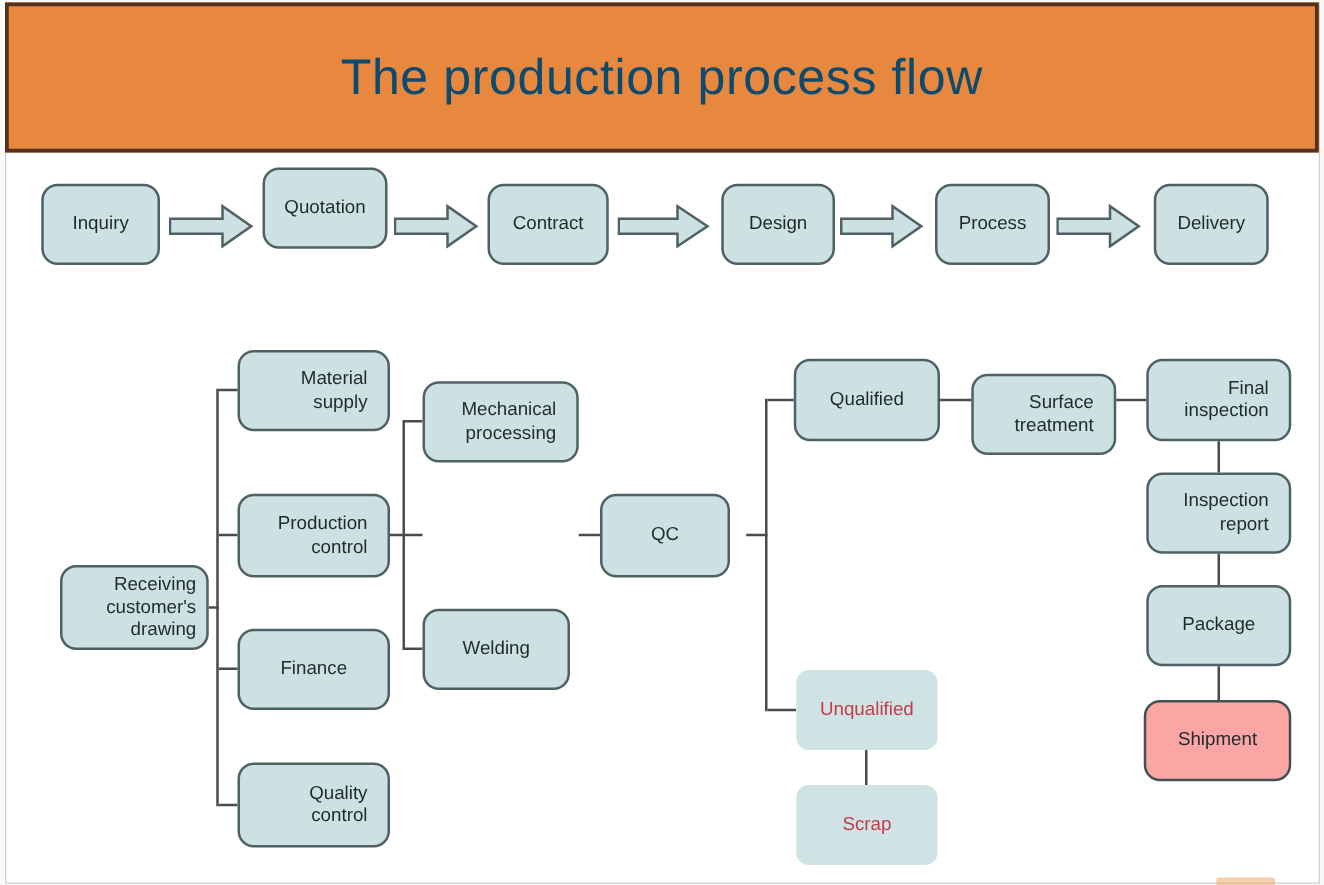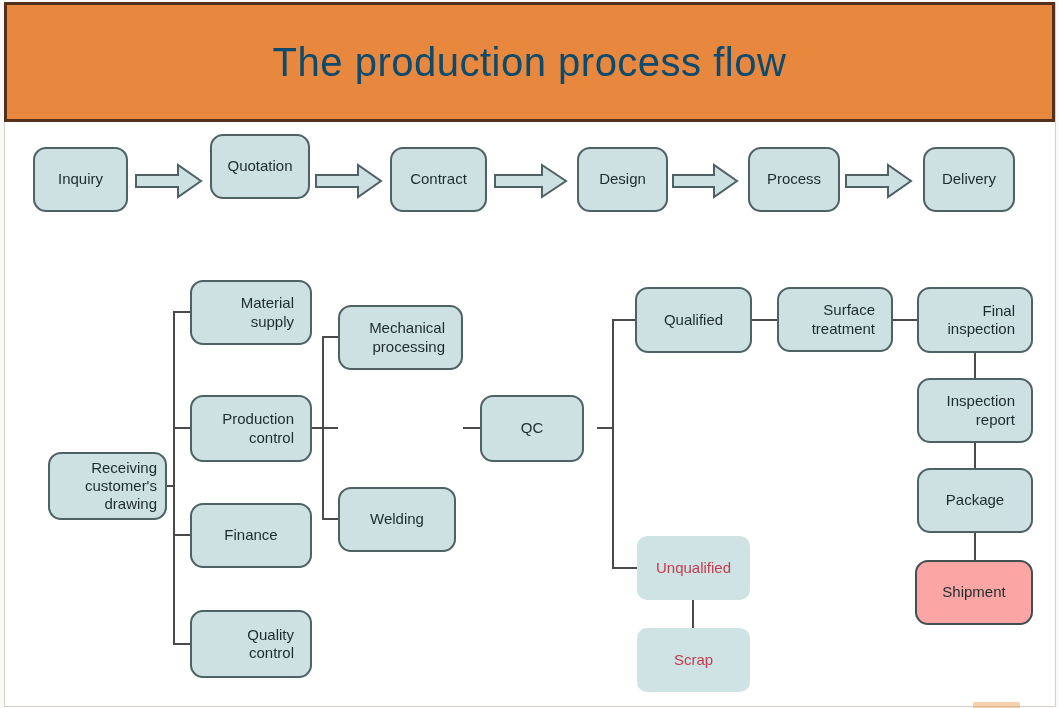--- a/index.html
+++ b/index.html
@@ -82,21 +82,21 @@
 
   <div class="node" style="left:48px;top:452px;width:119px;height:68px;padding:2px 8px">Receiving customer's drawing</div>
   <div class="node" style="left:190px;top:280px;width:122px;height:65px">Material supply</div>
   <div class="node" style="left:190px;top:395px;width:122px;height:67px">Production control</div>
   <div class="node" style="left:190px;top:503px;width:122px;height:65px">Finance</div>
   <div class="node" style="left:190px;top:610px;width:122px;height:68px">Quality control</div>
   <div class="node" style="left:338px;top:305px;width:125px;height:65px">Mechanical processing</div>
   <div class="node" style="left:338px;top:487px;width:118px;height:65px">Welding</div>
   <div class="node" style="left:480px;top:395px;width:104px;height:67px">QC</div>
   <div class="node" style="left:635px;top:287px;width:117px;height:66px">Qualified</div>
-  <div class="node" style="left:777px;top:287px;width:116px;height:65px">Surface treatment</div>
+  <div class="node" style="left:777px;top:299px;width:116px;height:65px">Surface treatment</div>
   <div class="node" style="left:917px;top:287px;width:116px;height:66px">Final inspection</div>
   <div class="node" style="left:917px;top:378px;width:116px;height:65px">Inspection report</div>
   <div class="node" style="left:917px;top:468px;width:116px;height:65px">Package</div>
   <div class="node white" style="left:915px;top:560px;width:118px;height:65px">Shipment</div>
   <div class="node plain" style="left:637px;top:536px;width:113px;height:64px">Unqualified</div>
   <div class="node plain" style="left:637px;top:628px;width:113px;height:64px">Scrap</div>
 
   <div class="conn h" style="left:167px;top:485px;width:8px"></div>
   <div class="conn v" style="left:173px;top:311px;height:334px"></div>
   <div class="conn h" style="left:175px;top:311px;width:15px"></div>

